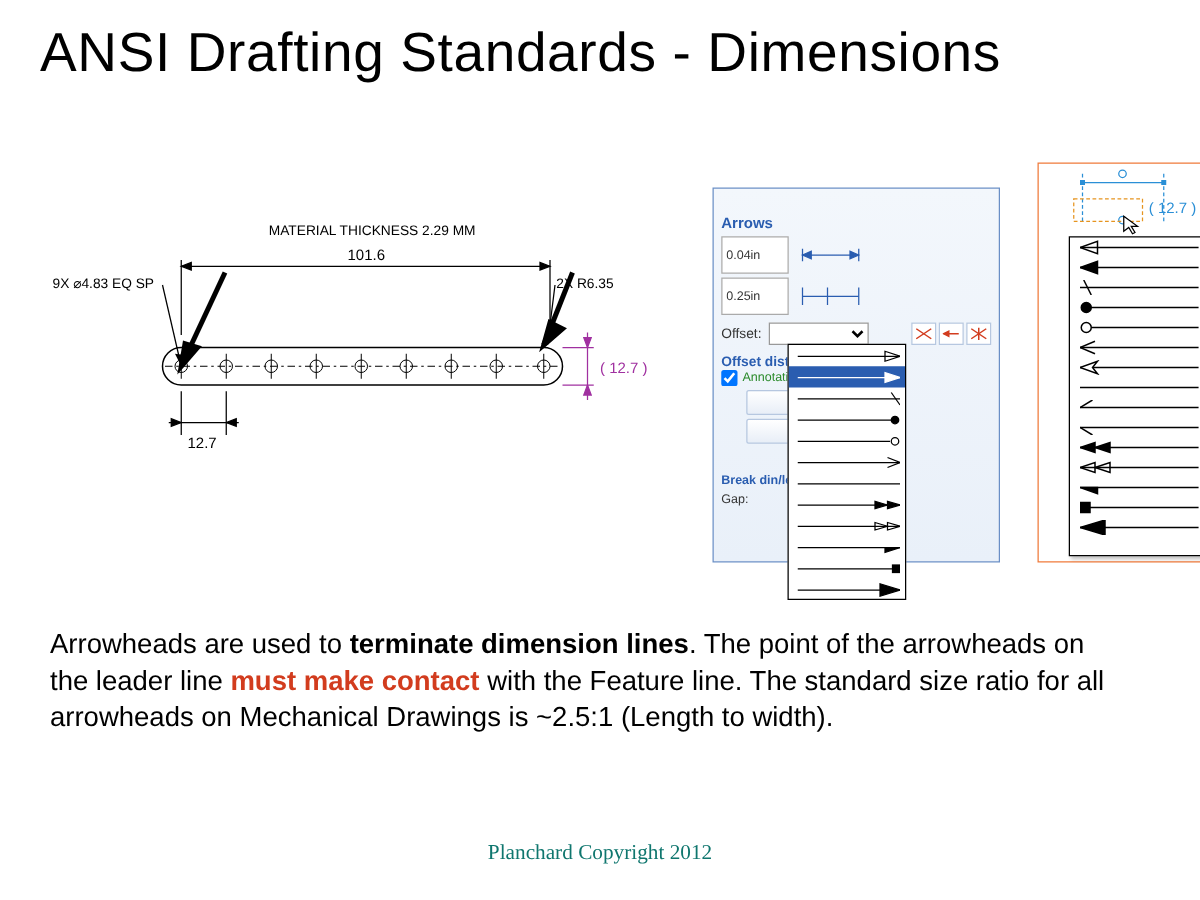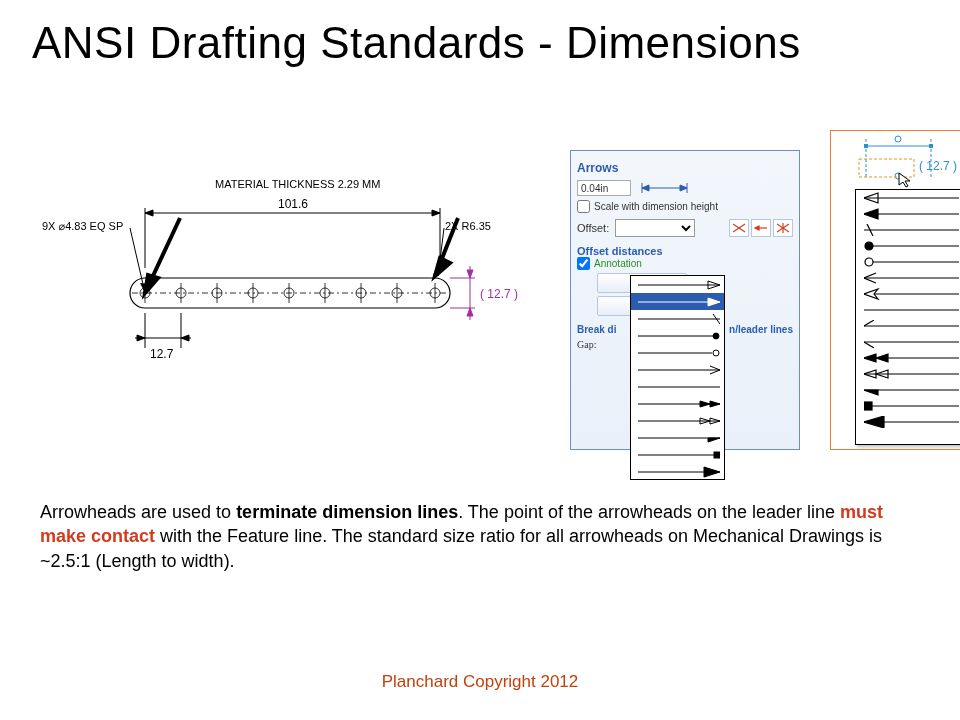--- a/index.html
+++ b/index.html
@@ -40,37 +40,37 @@
   .panel {
     position: absolute;
     left: 530px;
     top: 0;
     width: 230px;
     height: 300px;
     border: 1px solid #6a8fc6;
     background: linear-gradient(#f3f7fc, #e9f0f9);
     font-size: 11px;
     color: #333;
-    padding: 10px 6px;
+    padding: 20px 6px;
   }
   .panel .hdr {
     color: #2a5db0;
     font-weight: bold;
     font-size: 12px;
     margin-bottom: 4px;
   }
   .panel .row {
     display: flex;
     align-items: center;
     gap: 6px;
     margin: 3px 0;
   }
   .panel input.num {
     width: 54px;
-    height: 16px;
+    height: 30px;
     border: 1px solid #aaa;
     background: #fff;
     font-size: 10px;
     padding: 0 3px;
     color: #333;
   }
   .panel .dim-icon {
     width: 55px;
     height: 18px;
     display: flex;
@@ -89,24 +89,24 @@
   }
   .panel .offset-hdr {
     color: #2a5db0; font-weight: bold; font-size: 11px; margin-top: 8px;
   }
   .panel button.wide {
     width: 90px; height: 20px; border: 1px solid #b6c7e0;
     background: linear-gradient(#fff,#e8eef7); font-size: 10px; color: #333;
     border-radius: 2px; margin: 3px 0 3px 20px; display: block;
   }
   .panel .break-row {
-    color: #2a5db0; font-size: 10px; font-weight: bold; margin-top: 8px;
-    display: flex; justify-content: space-between;
-  }
-  .panel .gap-row { margin-top: 4px; font-size: 10px; color: #333; font-family: Liberation Serif, serif; }
+    color: #2a5db0; font-size: 10px; font-weight: bold; margin-top: 24px;
+    display: flex; justify-content: flex-start;
+  }
+  .panel .gap-row { margin-top: 4px; font-size: 10px; color: #333; }
 
   
   .dropdown {
     position: absolute;
     left: 590px;
     top: 125px;
     width: 95px;
     height: 205px;
     border: 1px solid #000;
     background: #fff;
@@ -154,34 +154,35 @@
     padding: 0 5px;
   }
   .palette .arrow-list svg { width: 95px; height: 12px; }
 
   
   .body-text {
     position: absolute;
     left: 40px;
     top: 500px;
     width: 860px;
-    font-size: 18px;
+    font-size: 22px;
     line-height: 1.35;
     color: #000;
   }
   .body-text .bold { font-weight: bold; }
   .body-text .red { color: #d23c1e; font-weight: bold; }
 
   .footer {
     position: absolute;
     bottom: 28px;
     left: 0; right: 0;
     text-align: center;
     font-size: 17px;
-    color: #c2410c;
+    color: #0f766e;
+    font-family: Liberation Serif, serif;
   }
 </style>
 </head>
 <body>
 
 <h1 class="title">ANSI Drafting Standards - Dimensions</h1>
 
 <div class="content-row">
 
   <div class="drawing">
@@ -274,24 +275,33 @@
             <g stroke="#2a5db0" stroke-width="1" fill="#2a5db0">
               <line x1="5" y1="4" x2="5" y2="14"></line>
               <line x1="50" y1="4" x2="50" y2="14"></line>
               <line x1="5" y1="9" x2="50" y2="9"></line>
               <polygon points="5,9 12,6 12,12"></polygon>
               <polygon points="50,9 43,6 43,12"></polygon>
             </g>
           </svg>
       </div>
     </div>
-    <label class="cb">
-      <input type="checkbox" style="">
-      <span>Scale with dimension height</span>
-    </label>
+    <div class="row">
+      <input class="num" value="0.25in" style="">
+      <div class="dim-icon">
+        <svg viewBox="0 0 55 18">
+            <g stroke="#2a5db0" stroke-width="1" fill="#2a5db0">
+              <line x1="5" y1="2" x2="5" y2="16"></line>
+              <line x1="50" y1="2" x2="50" y2="16"></line>
+              <line x1="25" y1="2" x2="25" y2="16"></line>
+              <line x1="5" y1="9" x2="50" y2="9"></line>
+            </g>
+          </svg>
+      </div>
+    </div>
     <div class="style-row">
       <span>Offset:</span>
       <select class="style"></select>
       <div class="style-btns">
         <div class="sbtn">
             <svg width="14" height="10" viewBox="0 0 14 10">
               <g stroke="#d23c1e" stroke-width="1.2">
                 <line x1="1" y1="1" x2="13" y2="9"></line>
                 <line x1="1" y1="9" x2="13" y2="1"></line>
               </g>

